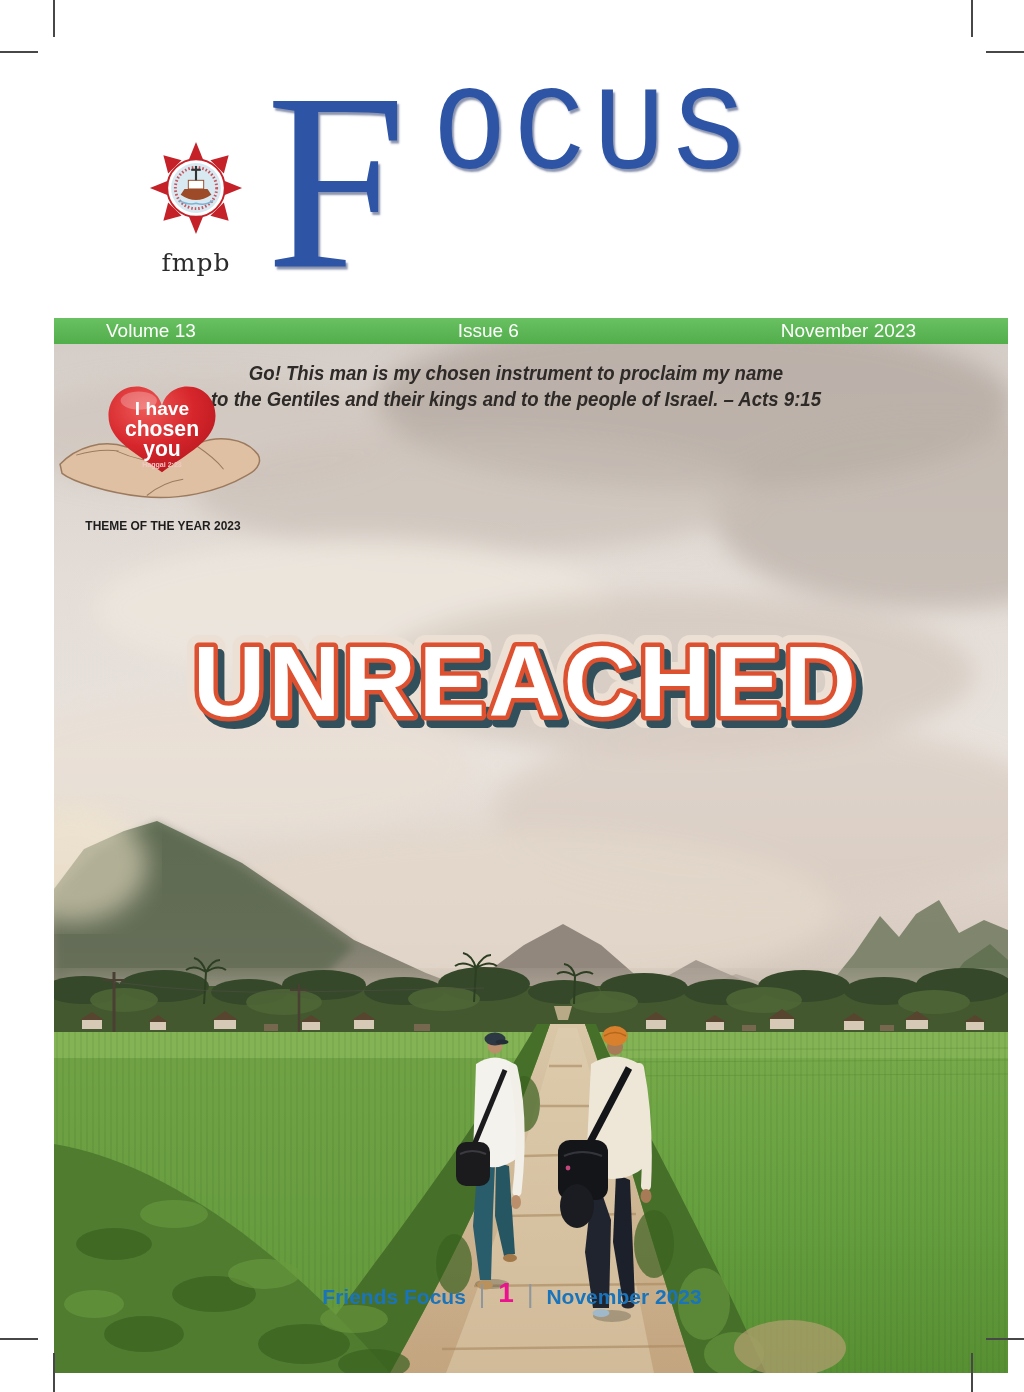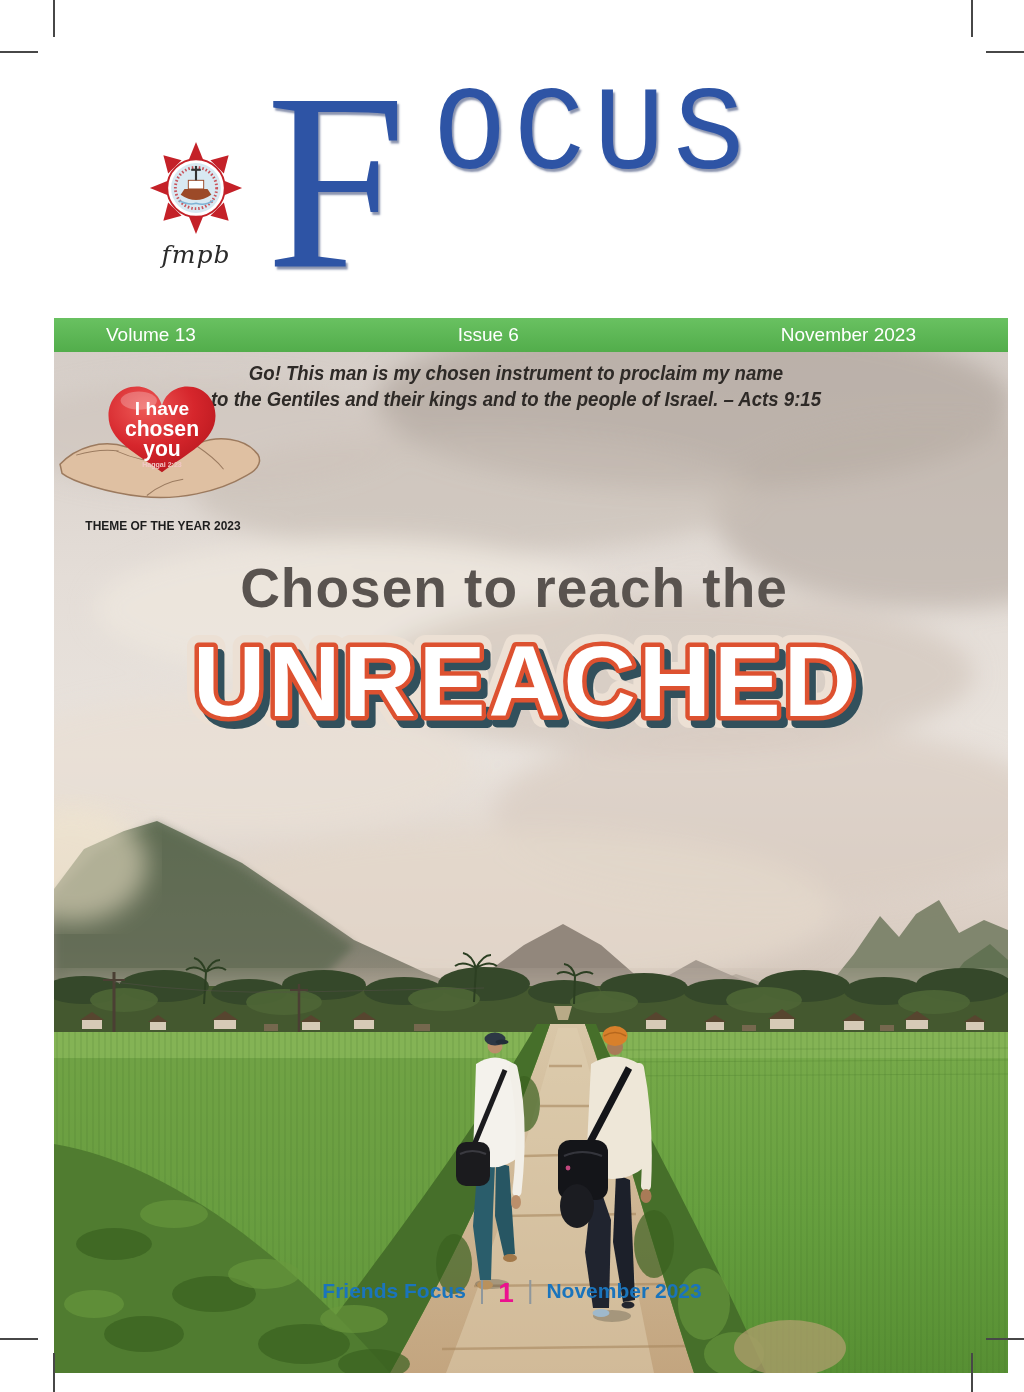--- a/index.html
+++ b/index.html
@@ -4,37 +4,37 @@
 <style>
   html,body{margin:0;padding:0;background:#ffffff;}
   .page{position:relative;width:1024px;height:1392px;background:#ffffff;overflow:hidden;
         font-family:"Liberation Sans",sans-serif;}
 
   
   .crop{position:absolute;background:#474747;z-index:9;}
 
   
   .pub-logo{position:absolute;left:141px;top:140px;width:110px;text-align:center;z-index:3;}
-  .pub-logo .wordmark{font-family:"DejaVu Serif",serif;font-style:italic;font-size:25px;
-        color:#2b2b2b;letter-spacing:1px;margin-top:0px;}
+  .pub-logo .wordmark{font-family:"DejaVu Serif",serif;font-size:25px;
+        color:#2b2b2b;letter-spacing:1px;margin-top:8px;}
 
   
   .masthead{position:absolute;left:266px;top:78px;display:flex;align-items:flex-start;z-index:3;
         font-family:"Liberation Serif",serif;color:#2e54a5;}
   .masthead .big-f{font-size:252px;line-height:0.82;display:block;
         text-shadow:2px 3px 2px rgba(23,42,96,.5);}
   .mast-right{display:flex;flex-direction:column;margin-left:-6px;}
   .mast-row1{font-size:118px;line-height:0.84;letter-spacing:2px;white-space:nowrap;
         text-shadow:2px 3px 2px rgba(23,42,96,.5);}
   .mast-row1 .big-s{font-size:162px;line-height:0.6;position:relative;top:16px;left:2px;}
   .mast-row2{font-size:118px;line-height:0.9;letter-spacing:9px;margin-left:34px;margin-top:6px;
         white-space:nowrap;text-shadow:2px 3px 2px rgba(23,42,96,.5);font-family:Liberation Mono, monospace;}
 
   
-  .issue-bar{position:absolute;left:54px;top:318px;width:954px;height:34px;z-index:4;
+  .issue-bar{position:absolute;left:54px;top:318px;width:954px;height:26px;z-index:4;
         background:linear-gradient(180deg,#69c161,#52ad4b);
         display:flex;justify-content:space-between;align-items:center;
         box-sizing:border-box;padding:0 92px 0 52px;color:#ffffff;font-size:19px;}
 
   
   .scene{position:absolute;left:54px;top:344px;width:954px;height:1029px;z-index:1;}
 
   
   .scripture{position:absolute;left:54px;top:360px;width:924px;text-align:center;z-index:3;
         font-family:"Liberation Sans",sans-serif;font-style:italic;font-weight:bold;
@@ -47,21 +47,21 @@
 
   
   .kicker{position:absolute;left:54px;top:556px;width:920px;text-align:center;z-index:3;
         font-size:55px;font-weight:700;color:#59534f;letter-spacing:1px;}
   .headline-svg{position:absolute;left:54px;top:608px;z-index:3;}
   .headline-svg text{font-family:"Liberation Sans",sans-serif;font-weight:bold;
         font-size:100px;letter-spacing:3px;}
 
   
   .footer{position:absolute;left:54px;top:1272px;width:916px;z-index:3;
-        display:flex;justify-content:center;align-items:center;gap:13px;}
+        display:flex;justify-content:center;align-items:flex-end;gap:13px;}
   .footer .mag{color:#1a74bc;font-weight:bold;font-size:21px;}
   .footer .sep{color:#8f979c;font-size:25px;font-weight:400;}
   .footer .pg{color:#ec118f;font-weight:bold;font-size:28px;margin-top:5px;}
   .footer .dt{color:#1a74bc;font-weight:bold;font-size:21px;}
 </style>
 </head>
 <body>
 
 <div class="page">
 
@@ -356,21 +356,20 @@
       <g fill="#ffffff" font-family="Liberation Sans, sans-serif" font-weight="bold" text-anchor="middle">
         <text x="105" y="44" font-size="19">I have</text>
         <text x="105" y="65" font-size="21">chosen</text>
         <text x="105" y="85" font-size="21">you</text>
         <text x="105" y="96" font-size="7" fill="#f2c7c5">Haggai 2:23</text>
       </g>
     </svg>
     <div class="theme-caption">THEME OF THE YEAR 2023</div>
   </div>
 
-  <div class="kicker">Chosen to reach the</div>
   <svg class="headline-svg" width="954" height="150" viewBox="0 0 954 150">
     <text x="472" y="108" text-anchor="middle" fill="none" stroke="#ece0d4" stroke-width="24" stroke-linejoin="round">UNREACHED</text>
     <text x="478" y="115" text-anchor="middle" fill="#32505c" stroke="#32505c" stroke-width="10" stroke-linejoin="round">UNREACHED</text>
     <text x="472" y="108" text-anchor="middle" fill="#ffffff" stroke="#dd5130" stroke-width="9" stroke-linejoin="round" paint-order="stroke">UNREACHED</text>
   </svg>
 
   <div class="footer">
     <span class="mag">Friends Focus</span>
     <span class="sep">|</span>
     <span class="pg">1</span>

